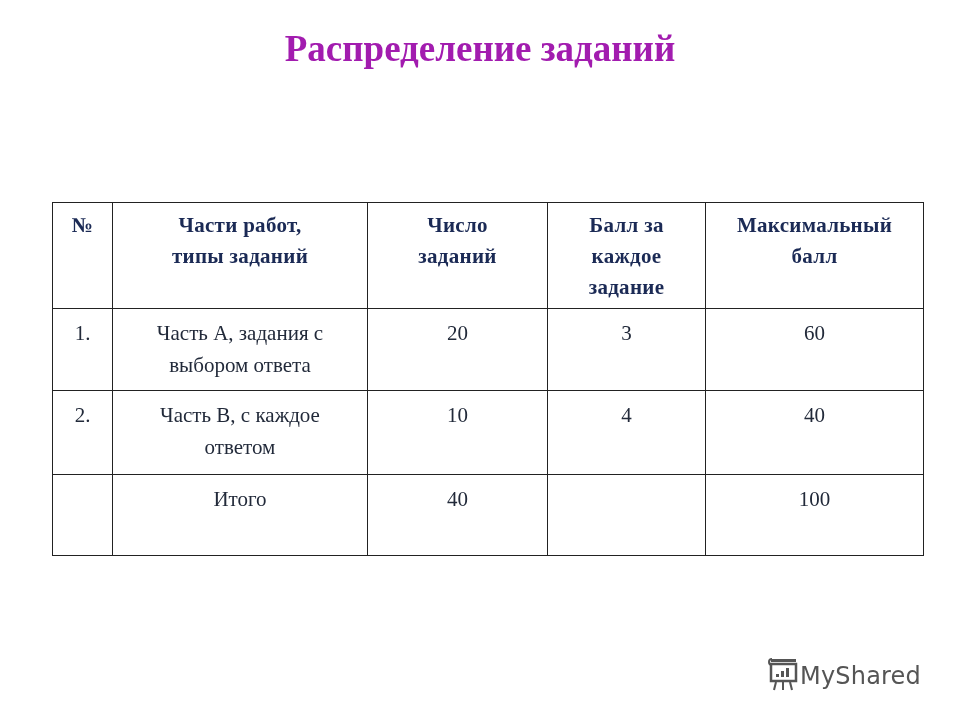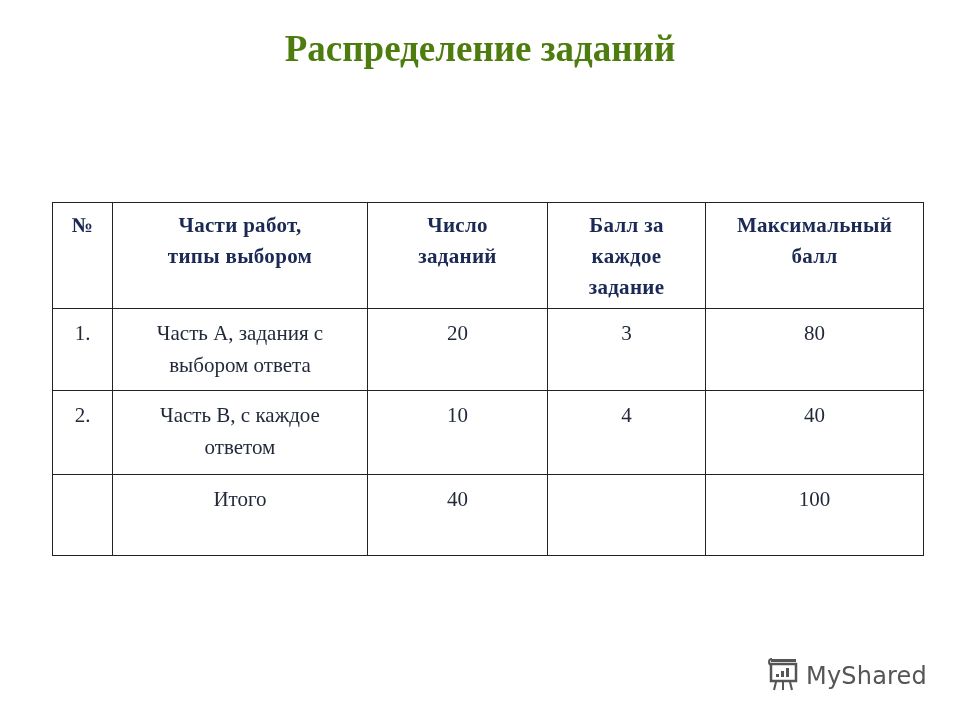--- a/index.html
+++ b/index.html
@@ -2,21 +2,21 @@
 <html><head>
 <meta charset="utf-8">
 <style>
   html, body { margin: 0; padding: 0; }
   body {
     width: 960px; height: 720px; background: #ffffff; position: relative; overflow: hidden;
     font-family: "Liberation Serif", "DejaVu Serif", serif;
   }
   .title {
     position: absolute; left: 0; top: 26px; width: 960px; text-align: center;
-    color: #4d7c0f; font-weight: bold; font-size: 37px; line-height: 46px;
+    color: #a21caf; font-weight: bold; font-size: 37px; line-height: 46px;
   }
   table.grid {
     position: absolute; left: 52px; top: 202px; border-collapse: collapse;
     table-layout: fixed;
   }
   table.grid td, table.grid th {
     border: 1.5px solid #222222; vertical-align: top; text-align: center;
     padding: 0; box-sizing: border-box;
   }
   table.grid th {
@@ -28,21 +28,21 @@
     padding-top: 8px;
   }
   tr.hdr { height: 106px; }
   tr.r1 { height: 82px; }
   tr.r2 { height: 84px; }
   tr.r3 { height: 81px; }
   .logo {
     position: absolute; left: 766px; top: 655px; display: flex; align-items: center;
     font-family: "DejaVu Sans", "Liberation Sans", sans-serif;
   }
-  .logo-text { color: #555555; font-size: 24px; margin-left: 6px; letter-spacing: 0.2px; }
+  .logo-text { color: #555555; font-size: 24px; letter-spacing: 0.2px; }
 </style>
 </head>
 <body>
 
 <div class="title">
   <div>Распределение заданий</div>
 </div>
 
 <table class="grid">
   <colgroup>
@@ -52,21 +52,21 @@
       <col style="width:158px">
       <col style="width:218px">
   </colgroup>
   <tbody>
       <tr class="hdr">
     <th>
           <div>№</div>
         </th>
     <th>
       <div>Части работ,</div>
-          <div>типы выбором</div>
+          <div>типы заданий</div>
     </th>
     <th>
       <div>Число</div>
           <div>заданий</div>
     </th>
     <th>
       <div>Балл за</div>
           <div>каждое</div>
           <div>задание</div>
     </th>
@@ -76,21 +76,21 @@
     </th>
   </tr>
   <tr class="r1">
     <td>1.</td>
     <td>
       <div>Часть А, задания с</div>
           <div>выбором ответа</div>
     </td>
     <td>20</td>
     <td>3</td>
-    <td>80</td>
+    <td>60</td>
   </tr>
   <tr class="r2">
     <td>2.</td>
     <td>
       <div>Часть В, с каждое</div>
           <div>ответом</div>
     </td>
     <td>10</td>
     <td>4</td>
     <td>40</td>

